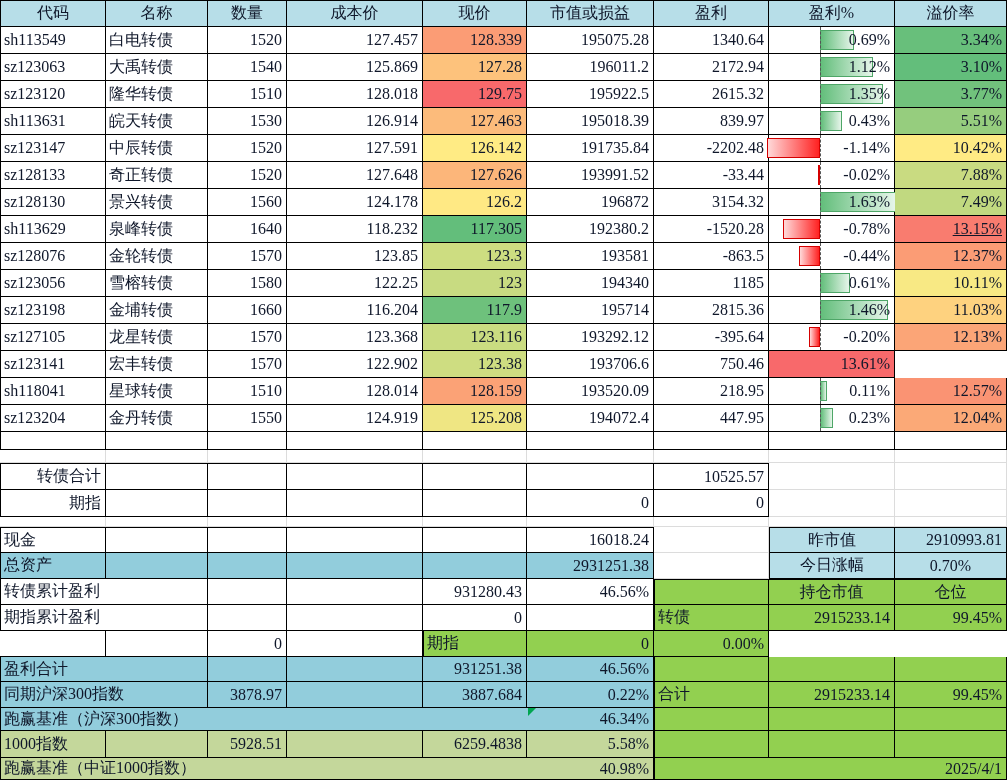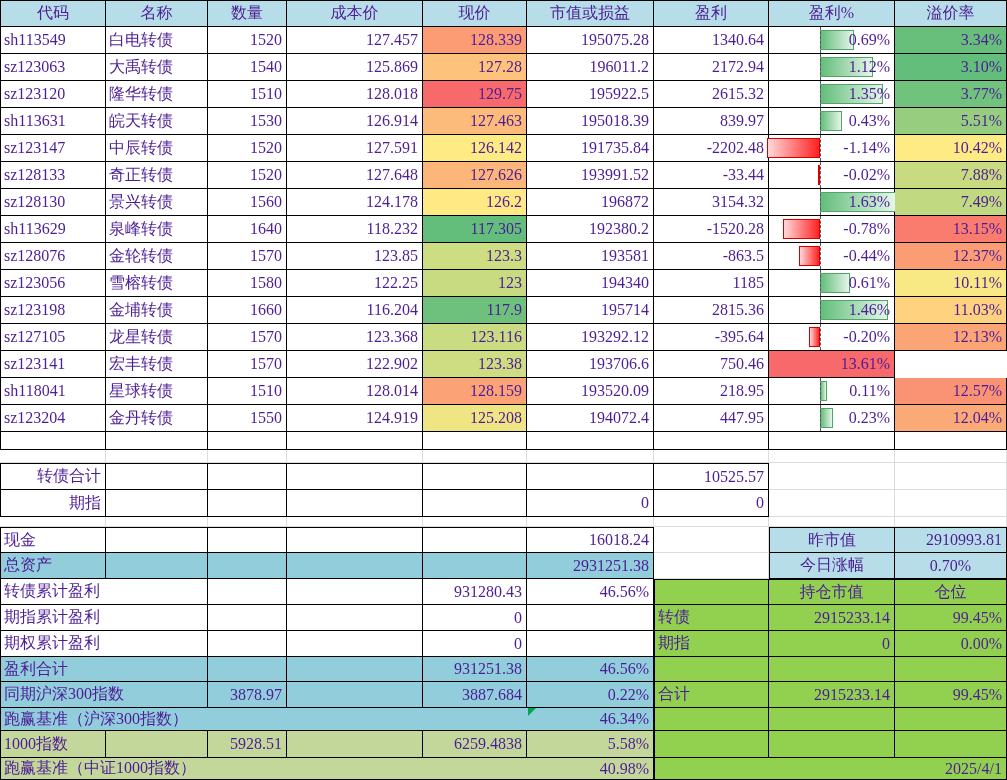--- a/index.html
+++ b/index.html
@@ -1,17 +1,17 @@
 <!DOCTYPE html>
 <html><head>
 <meta charset="utf-8">
 <style>
   html,body{margin:0;padding:0;background:#fff;}
   #sheet{position:relative;width:1007px;height:780px;background:#fff;
-    font-family:"Liberation Serif","DejaVu Serif",serif;color:#4c1d95;overflow:hidden;}
+    font-family:"Liberation Serif","DejaVu Serif",serif;color:#0f172a;overflow:hidden;}
   .row{display:grid;grid-template-columns:106px 102px 79px 136px 104px 127px 115px 126px 112px;}
   .c{position:relative;box-sizing:border-box;border-right:1px solid #000;border-bottom:1px solid #000;
      font-size:16px;display:flex;align-items:center;white-space:nowrap;background:#fff;}
   .c span{position:relative;z-index:2;}
   .g{position:relative;box-sizing:border-box;border-right:1px solid #dcdcdc;border-bottom:1px solid #dcdcdc;
      font-size:16px;display:flex;align-items:center;background:#fff;}
   .bl{border-left:1px solid #000;}
   .bt{border-top:1px solid #000;}
   .l{padding-left:3px;justify-content:flex-start;}
   .r{padding-right:4px;justify-content:flex-end;}
@@ -301,21 +301,21 @@
             <span>192380.2</span>
           </div>
           <div class="c r">
             <span>-1520.28</span>
           </div>
           <div class="c r">
             <div class="axis" style="left: 41.1552%;"></div>
             <div class="bar neg" style="right: 58.8448%; width: 28.1588%;"></div>
             <span>-0.78%</span>
           </div>
-          <div class="c r" style="background: rgb(249, 124, 111);">
+          <div class="c r" style="background: rgb(249, 124, 111); text-decoration: underline;">
             <span>13.15%</span>
           </div>
         </div>
         <div class="row" style="height: 27px;">
           <div class="c l bl">
             <span>sz128076</span>
           </div>
           <div class="c l">
             <span>金轮转债</span>
           </div>
@@ -671,23 +671,20 @@
       </div>
     <div class="c green r">
         <span>2915233.14</span>
       </div>
     <div class="c green r">
         <span>99.45%</span>
       </div>
   </div>
 
   <div class="row" style="height:26px">
-    <div class="c bl l" style="grid-column:span 2">
-        <span>期权累计盈利</span>
-      </div>
     <div class="c"></div>
     <div class="c"></div>
     <div class="c r">
         <span>0</span>
       </div>
     <div class="c"></div>
     <div class="c green bl l">
         <span>期指</span>
       </div>
     <div class="c green r">

